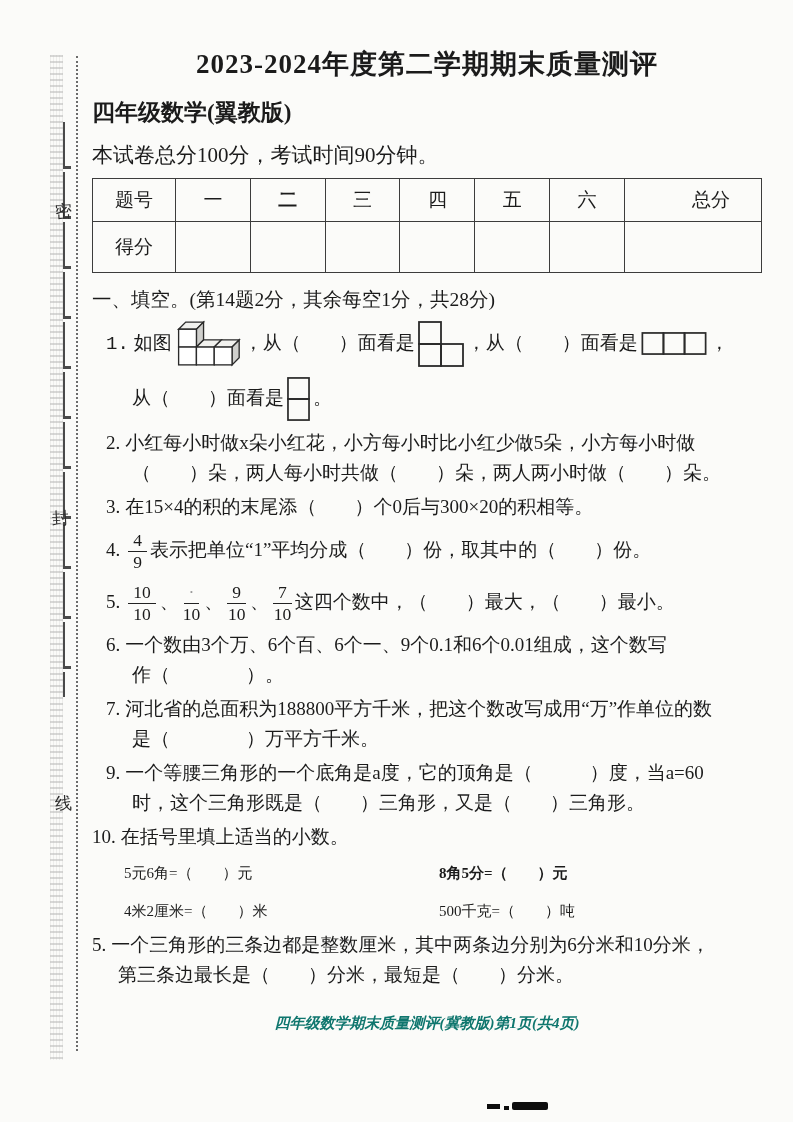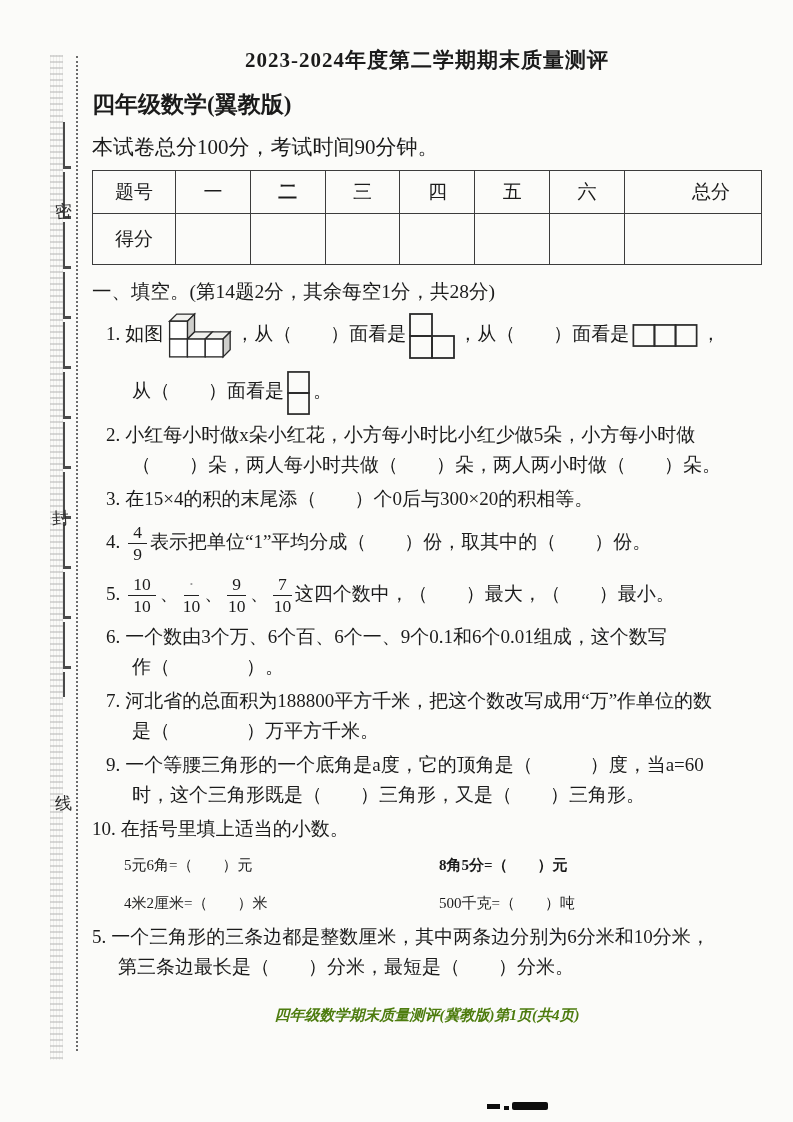--- a/index.html
+++ b/index.html
@@ -1,48 +1,48 @@
 <!DOCTYPE html>
 <html><head>
 <meta charset="utf-8">
 <style>
   html,body{margin:0;padding:0;background:#ddd;}
   .page{position:relative;width:793px;height:1122px;background:#fbfbf9;overflow:hidden;
         font-family:"Liberation Serif","DejaVu Serif",serif;color:#1b1b1b;}
   .content{position:absolute;left:92px;top:46px;width:670px;}
-  .title{font-size:21px;font-weight:bold;text-align:center;margin:0;letter-spacing:1px;}
+  .title{font-size:27px;font-weight:bold;text-align:center;margin:0;letter-spacing:1px;}
   .subtitle{font-size:23px;font-weight:bold;text-align:left;margin:15px 0 0;}
   .info{font-size:21px;margin:13px 0 0;}
   table.score{border-collapse:collapse;width:100%;margin-top:9px;table-layout:fixed;}
   table.score td{border:1.7px solid #3c3c3c;text-align:center;font-size:19px;padding:0;}
   table.score tr.hd td{height:42px;}
   table.score tr.sc td{height:50px;}
   table.score td.c0{width:82px;}
   table.score td.c7{width:100px;padding-left:36px;}
   table.score td.bold{font-weight:bold;}
   .sec{font-size:19.5px;margin:13px 0 0;}
   .q{font-size:19px;line-height:30px;margin:4px 0 0 14px;}
   .qnum{margin-right:5px;}
   .qline2{padding-left:26px;}
   .q10,.q11{margin-left:0;}
   .shp{vertical-align:middle;margin:0 3px;}
-  .q1{line-height:34px;margin-top:2px;}
+  .q1{line-height:34px;margin-top:2px;font-family:Liberation Mono, monospace;}
   .q1 .qline2{margin-top:2px;line-height:50px;}
   .frac{display:inline-flex;flex-direction:column;align-items:center;vertical-align:middle;
         line-height:1.1;margin:0 3px;font-size:17.5px;}
   .frac .fn{border-bottom:1.6px solid #222;padding:0 5px 1px;}
   .frac .fd{padding-top:1px;}
   .frac .faint{color:#9a9a9a;}
   .fr-row{line-height:48px;}
   .sep{margin:0 1px;}
   .conv-grid{display:grid;grid-template-columns:315px 1fr;row-gap:8px;padding-left:32px;
              margin-top:6px;font-size:15px;line-height:30px;}
   .conv-grid .bold{font-weight:bold;}
   .footer{text-align:center;font-size:15px;font-style:italic;font-weight:600;
-          margin-top:24px;color:#4d7c0f;}
+          margin-top:24px;color:#0f766e;}
   
   .seal-band{position:absolute;left:50px;top:55px;width:13px;height:1005px;opacity:.5;
     background:repeating-linear-gradient(to bottom,rgba(110,110,110,.5) 0 2px,transparent 2px 6px),
                repeating-linear-gradient(to right,rgba(140,140,140,.25) 0 1px,transparent 1px 3px);}
   .seal-rule{position:absolute;left:63px;top:122px;width:2px;height:575px;
     background:repeating-linear-gradient(to bottom,#4a4a4a 0 44px,transparent 44px 50px);}
   .seal-ticks{position:absolute;left:63px;top:122px;width:8px;height:575px;
     background:repeating-linear-gradient(to bottom,transparent 0 44px,#4a4a4a 44px 47px,transparent 47px 50px);}
   .seal-dotted{position:absolute;left:76px;top:56px;height:995px;width:0;border-left:2px dotted #6b6b6b;}
   .seal-char{position:absolute;font-size:17px;color:#2d2d2d;transform:rotate(-3deg);}

